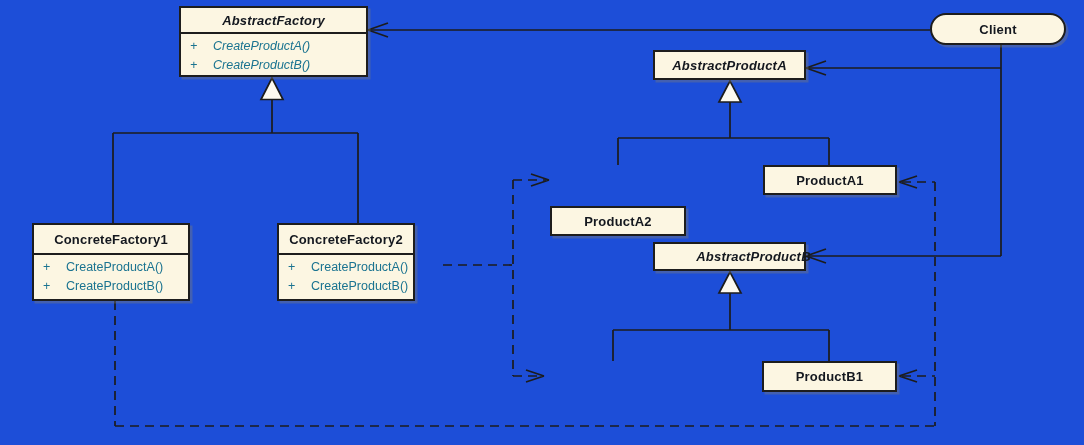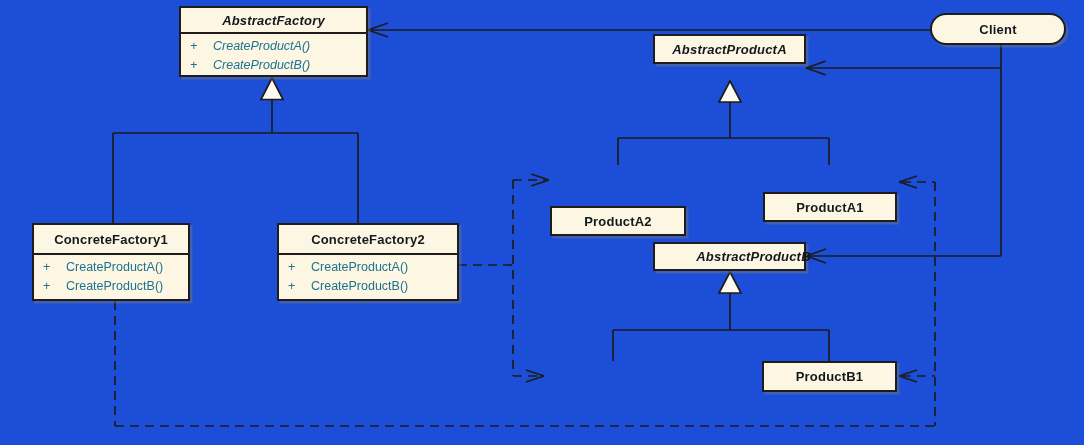--- a/index.html
+++ b/index.html
@@ -93,43 +93,43 @@
         <span class="vis">+</span>
         <span class="mname">CreateProductA()</span>
       </div>
       <div class="uml-method">
         <span class="vis">+</span>
         <span class="mname">CreateProductB()</span>
       </div>
     </div>
   </div>
 
-  <div class="uml-class compartments" style="left:277px;top:223px;width:182px;height:78px;">
+  <div class="uml-class compartments" style="left:277px;top:223px;width:138px;height:78px;">
     <div class="uml-title" style="height:28px;">ConcreteFactory2</div>
     <div class="uml-methods">
       <div class="uml-method">
         <span class="vis">+</span>
         <span class="mname">CreateProductA()</span>
       </div>
       <div class="uml-method">
         <span class="vis">+</span>
         <span class="mname">CreateProductB()</span>
       </div>
     </div>
   </div>
 
-  <div class="uml-class single" style="left:653px;top:34px;width:153px;height:30px;">
+  <div class="uml-class single" style="left:653px;top:50px;width:153px;height:30px;">
     <div class="uml-title abstract">AbstractProductA</div>
   </div>
 
   <div class="uml-class single" style="left:550px;top:165px;width:136px;height:30px;margin-top:41px;">
     <div class="uml-title">ProductA2</div>
   </div>
 
-  <div class="uml-class single" style="left:763px;top:165px;width:134px;height:30px;margin-top:27px;">
+  <div class="uml-class single" style="left:763px;top:165px;width:134px;height:30px;">
     <div class="uml-title">ProductA1</div>
   </div>
 
   <div class="uml-class single" style="left:653px;top:242px;width:153px;height:29px;padding-left:48px;">
     <div class="uml-title abstract">AbstractProductB</div>
   </div>
 
 
   <div class="uml-class single" style="left:762px;top:361px;width:135px;height:31px;justify-content:center;">
     <div class="uml-title">ProductB1</div>

